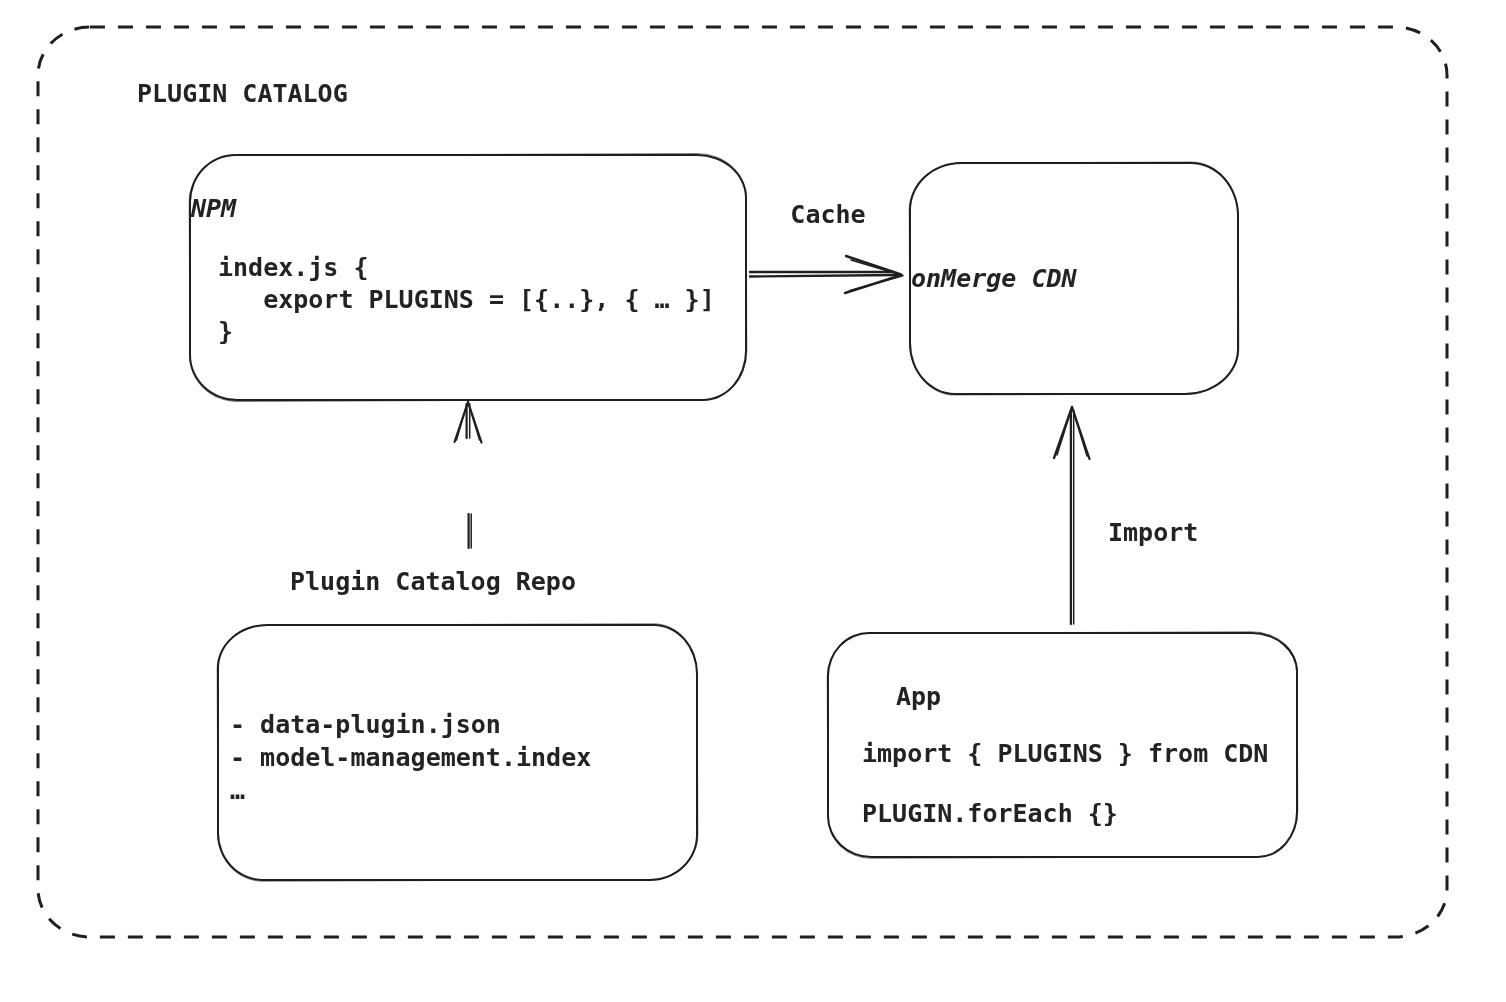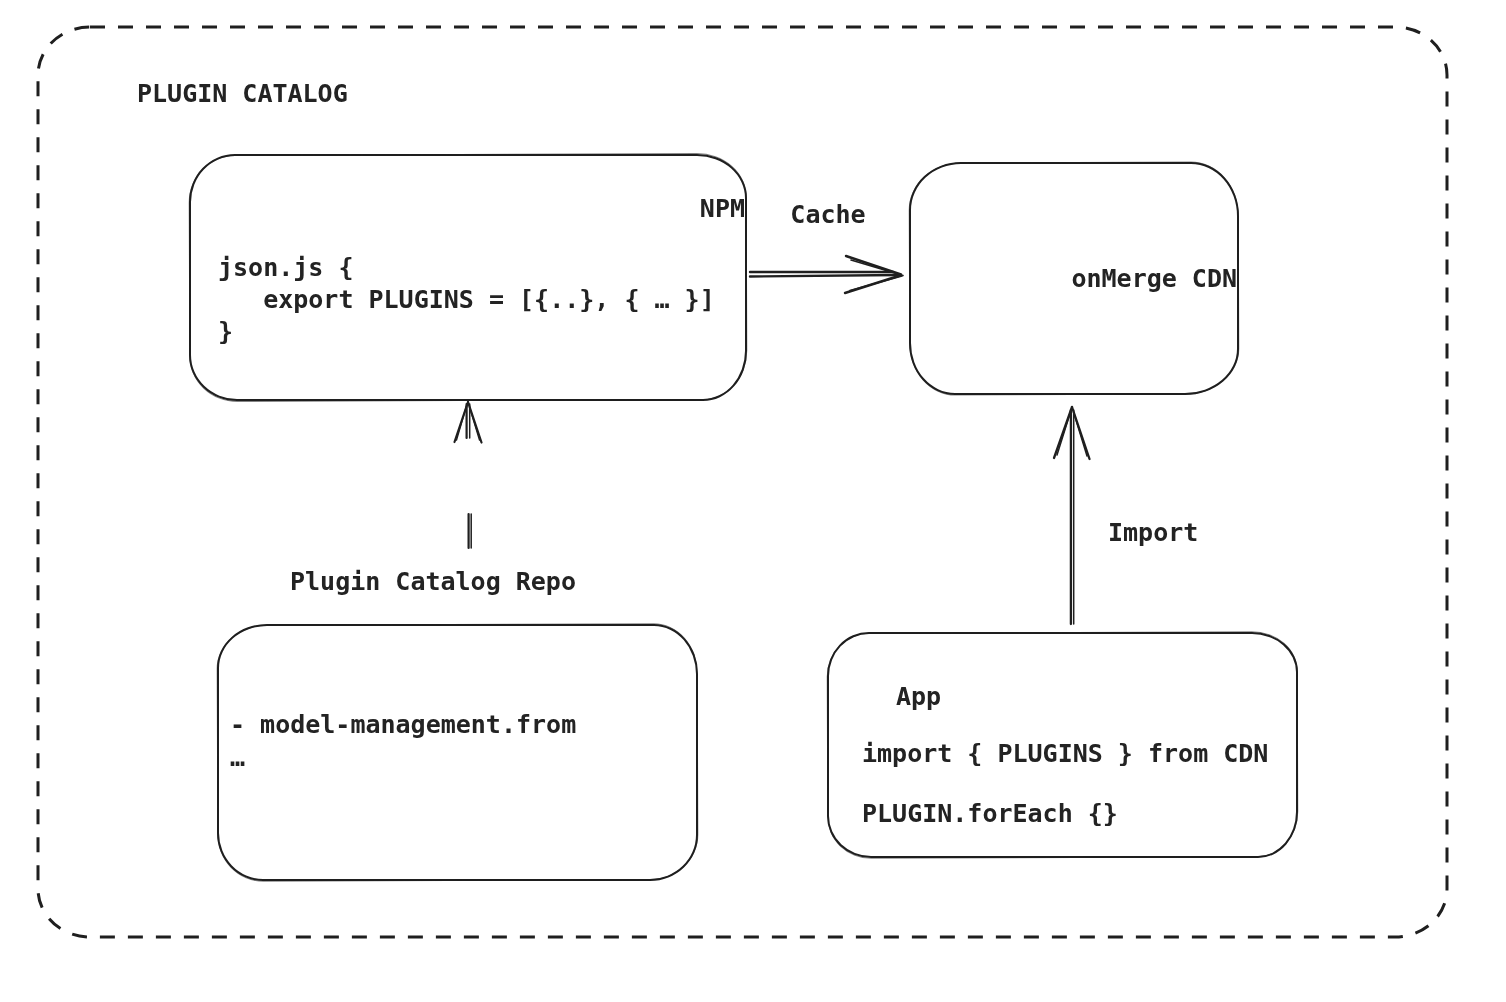--- a/index.html
+++ b/index.html
@@ -44,27 +44,28 @@
     content: "";
     position: absolute;
     inset: -2px;
     border: 1.4px solid rgba(31,31,31,0.55);
     border-radius: inherit;
     transform: rotate(-0.25deg);
     pointer-events: none;
   }
   .box-title-center {
     position: absolute;
-    left: 8px;
+    left: 0;
     right: 0;
-    text-align: right;
+    text-align: left;
     font-weight: bold;
     font-size: 25px;
     line-height: 32px;
     white-space: pre;
+    font-style: italic;
   }
   .code-block { position: absolute; }
   .code-line {
     font-weight: bold;
     font-size: 25px;
     line-height: 32px;
     white-space: pre;
   }
   .repo-line { line-height: 33px; }
   .center { text-align: center; }
@@ -112,38 +113,39 @@
       <path d="M1070.9 410 L1070.9 624"></path>
       <path d="M1073.7 410 L1073.7 624" stroke-width="1.5"></path>
     </g>
   </svg>
 
   <div class="txt" style="left:97px; top:78px;margin-left:40px;">PLUGIN CATALOG</div>
 
   <div class="box" style="left:189px; top:154px; width:554px; height:243px; border-radius:46px 50px 44px 48px / 48px 44px 50px 46px;">
     <div class="box-title-center" style="top:37px;">NPM</div>
     <div class="code-block" style="left:27px; top:96px;">
-      <div class="code-line">json.js {</div>
+      <div class="code-line">index.js {</div>
       <div class="code-line">   export PLUGINS = [{..}, { … }]</div>
       <div class="code-line">}</div>
     </div>
   </div>
 
   <div class="txt center" style="left:768px; top:199px; width:120px;">Cache</div>
 
   <div class="box" style="left:909px; top:162px; width:326px; height:229px; border-radius:52px 48px 54px 46px / 48px 54px 46px 52px;">
     <div class="box-title-center" style="top:99px;">onMerge CDN</div>
   </div>
 
 
   <div class="txt" style="left:290px; top:566px;">Plugin Catalog Repo</div>
 
   <div class="box" style="left:217px; top:624px; width:477px; height:253px; border-radius:50px 44px 48px 46px / 44px 50px 46px 48px;">
     <div class="code-block" style="left:11px; top:82px;">
-      <div class="code-line repo-line">- model-management.from</div>
+      <div class="code-line repo-line">- data-plugin.json</div>
+      <div class="code-line repo-line">- model-management.index</div>
       <div class="code-line repo-line">…</div>
     </div>
   </div>
 
   <div class="txt" style="left:1108px; top:517px;">Import</div>
 
   <div class="box" style="left:827px; top:632px; width:467px; height:222px; border-radius:42px 46px 40px 44px / 44px 40px 46px 42px;">
     <div class="code-line" style="position:absolute; left:35px; top:47px;margin-left:32px;">App</div>
     <div class="code-line" style="position:absolute; left:33px; top:104px;">import { PLUGINS } from CDN</div>
     <div class="code-line" style="position:absolute; left:33px; top:164px;">PLUGIN.forEach {}</div>

